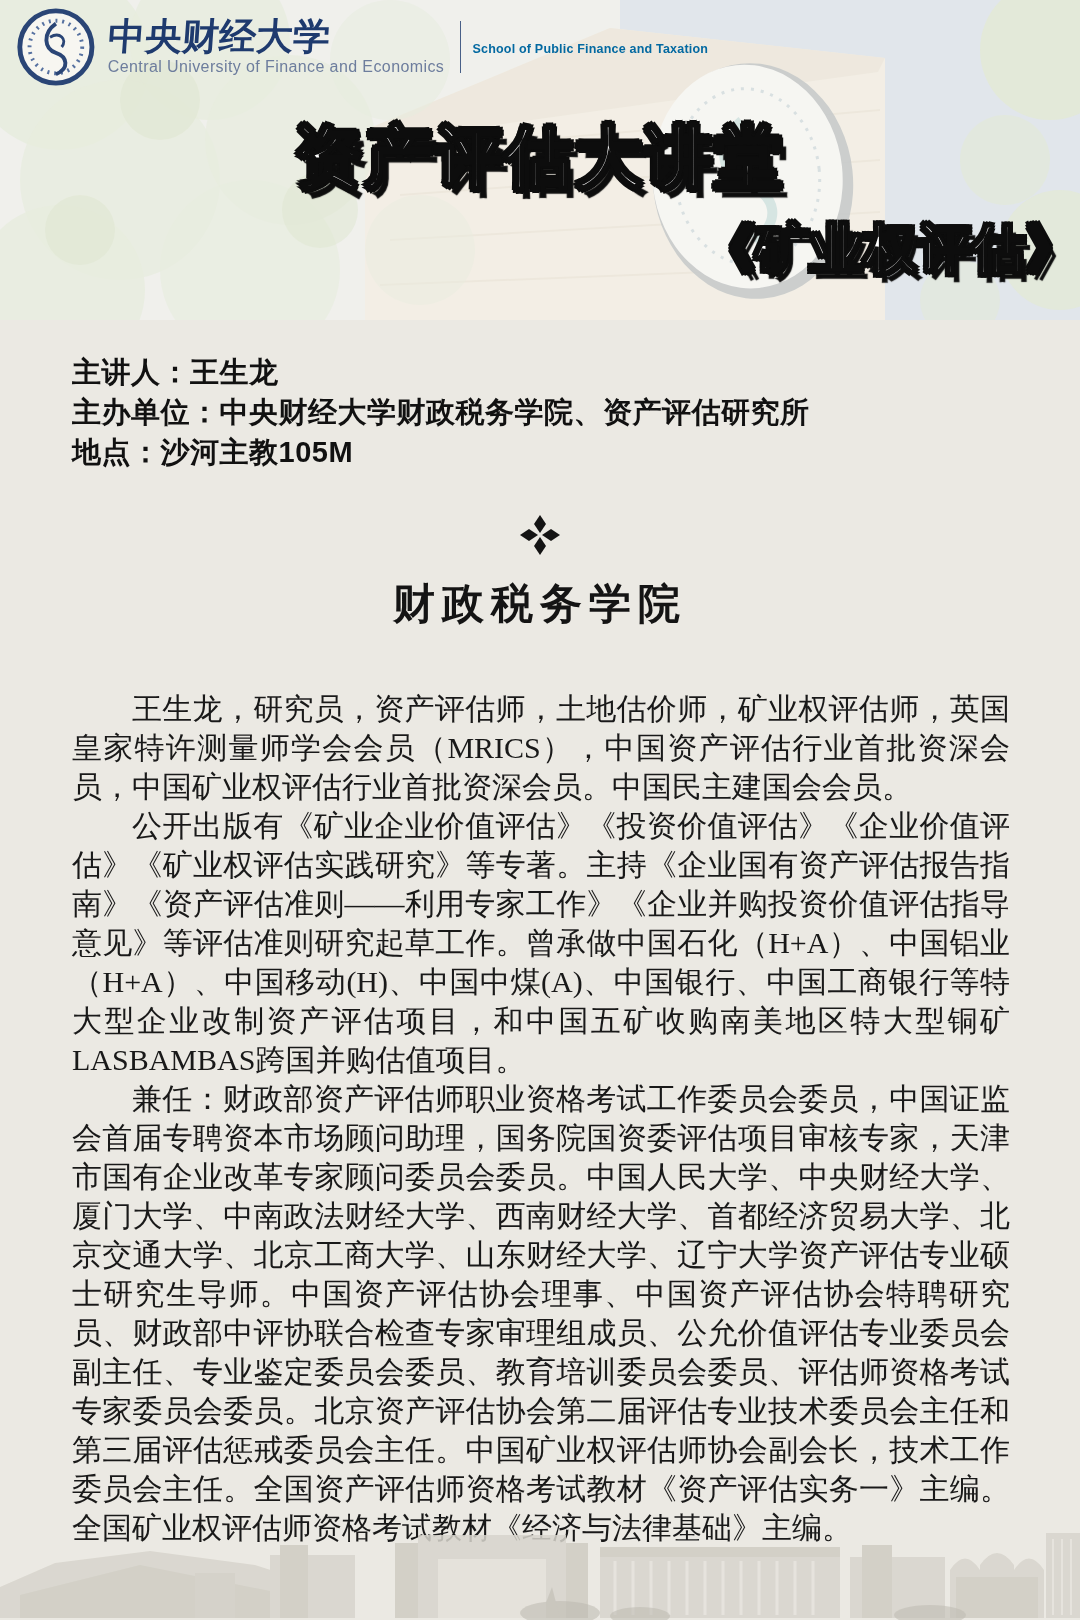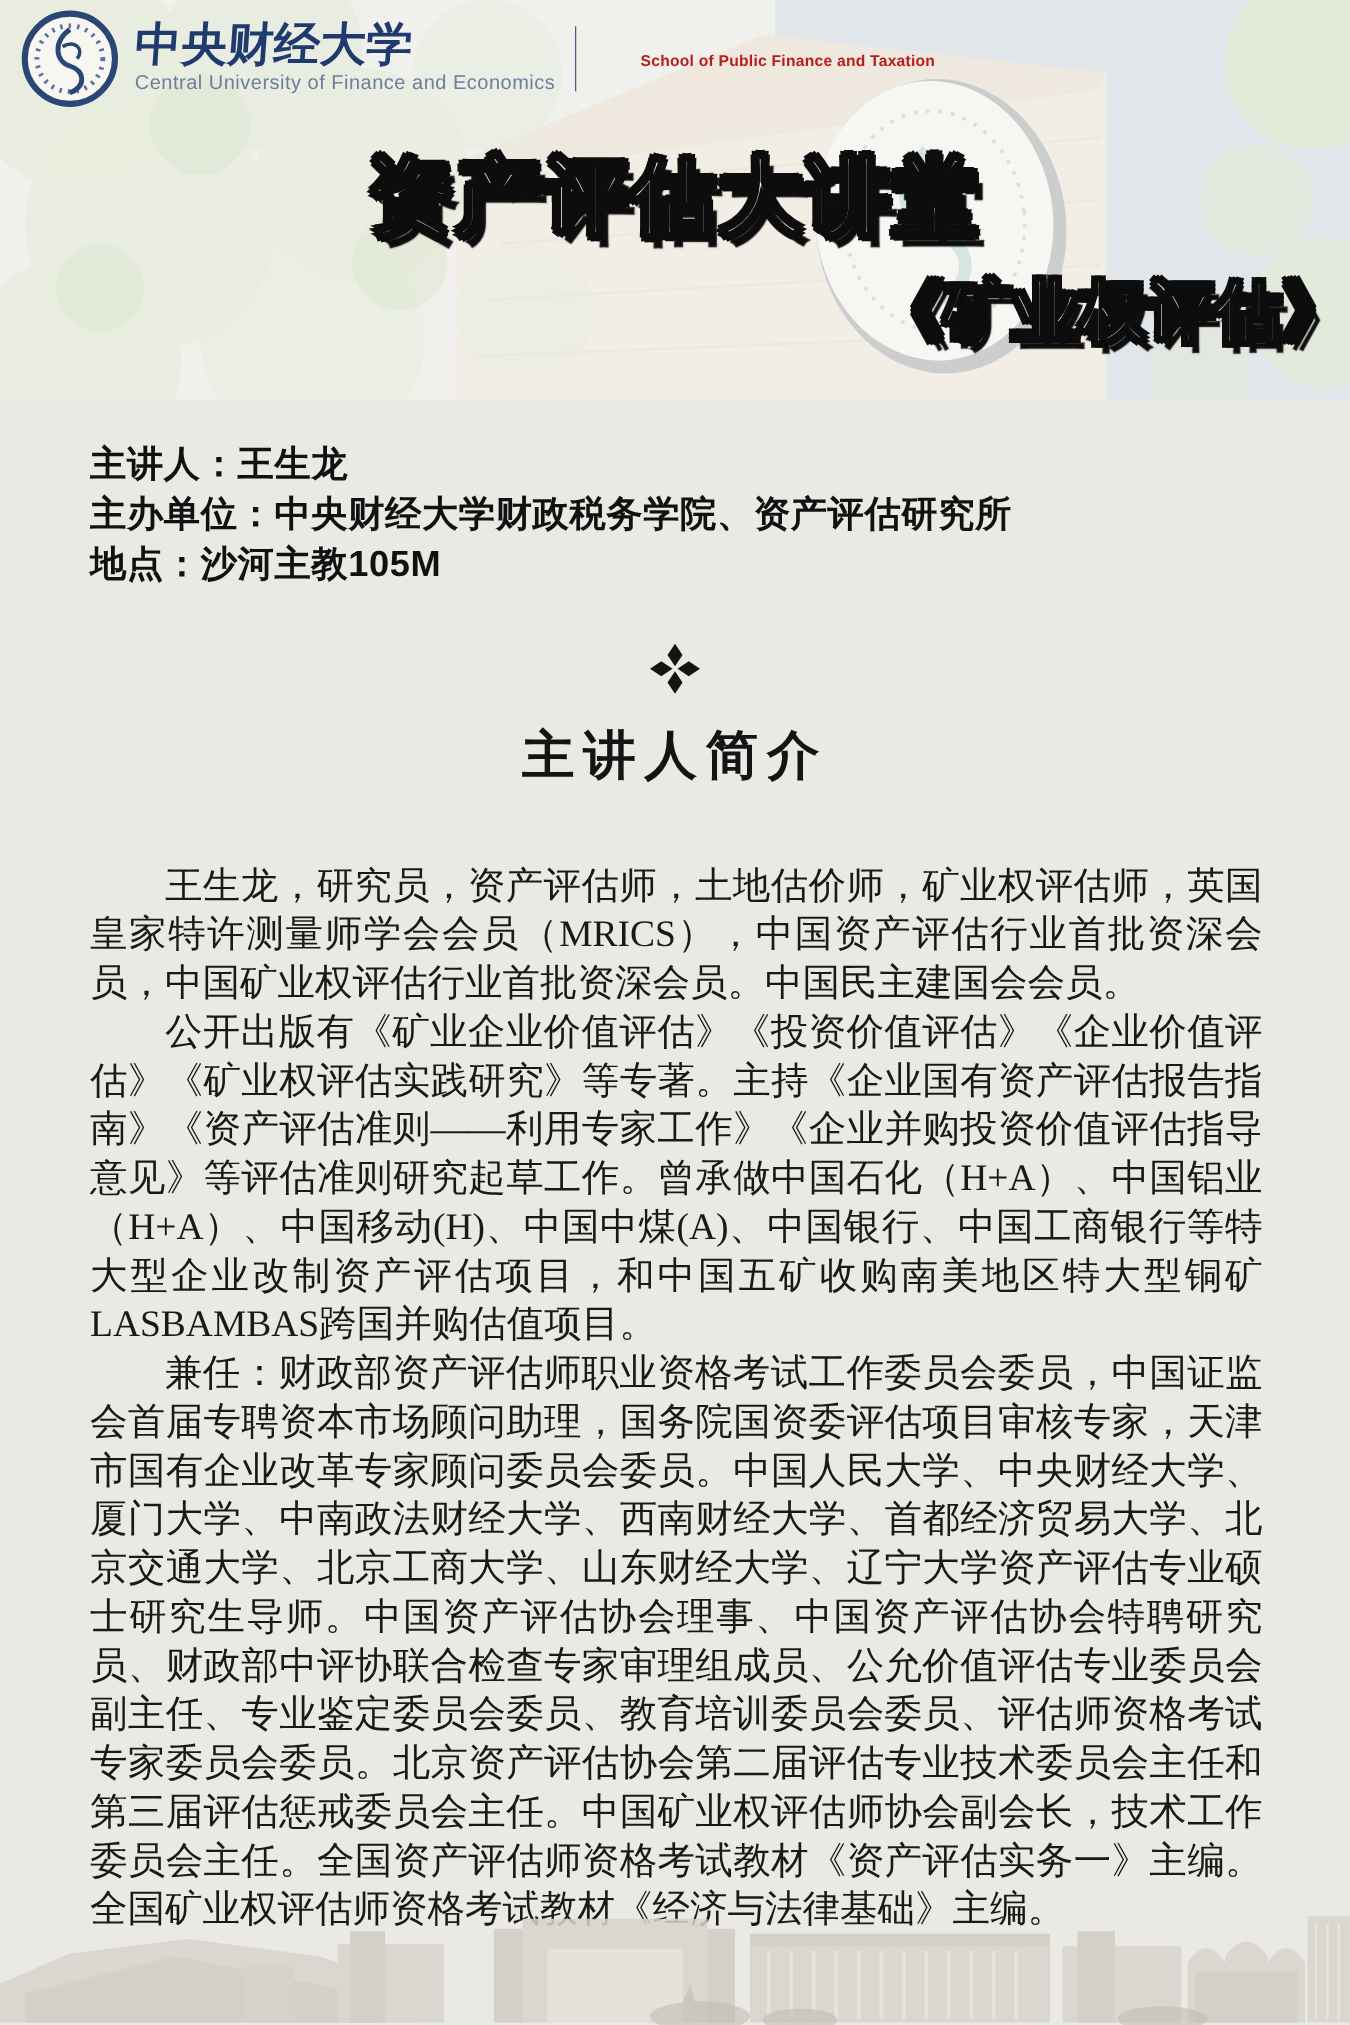--- a/index.html
+++ b/index.html
@@ -16,21 +16,21 @@
   .seal{width:66px;height:66px;margin-right:12px;}
   .uni-block{display:flex;flex-direction:column;justify-content:center;margin-right:14px;}
   .uni-name{
     font-family:"Liberation Serif",serif;font-weight:900;font-size:37px;line-height:37px;
     color:#1e3a6e;transform:skewX(-4deg);letter-spacing:0px;white-space:nowrap;
   }
   .uni-en{font-size:16px;color:#6d7d9d;letter-spacing:.4px;margin-top:3px;white-space:nowrap;text-align:center;}
   .vdiv{width:2px;height:52px;background:#2a4576;opacity:.85;margin:0 12px 0 2px;}
   .school-block{display:flex;flex-direction:column;justify-content:center;}
   .school-name{font-size:34px;line-height:34px;font-weight:500;color:#24437b;letter-spacing:1px;white-space:nowrap;}
-  .school-en{font-size:12.5px;font-weight:700;color:#b91c1c;margin-top:4px;letter-spacing:.2px;white-space:nowrap;margin-left:40px;}
+  .school-en{font-size:12.5px;font-weight:700;color:#0369a1;margin-top:4px;letter-spacing:.2px;white-space:nowrap;}
   
   .main-title{
     position:absolute;top:112px;left:0;width:100%;text-align:center;z-index:4;
     font-weight:900;font-size:67px;letter-spacing:3px;color:#fff;
     -webkit-text-stroke:2.5px #0d0d0d;
     text-shadow:7px 9px 1px #0d0d0d,3px 3px 0 #0d0d0d,-3px 3px 0 #0d0d0d,3px -3px 0 #0d0d0d,-3px -3px 0 #0d0d0d,0 4px 0 #0d0d0d,4px 0 0 #0d0d0d,0 -4px 0 #0d0d0d,-4px 0 0 #0d0d0d;
   }
   .sub-title{
     position:absolute;top:214px;left:0;width:100%;text-align:right;z-index:4;
     font-weight:900;font-size:53px;letter-spacing:1px;color:#fff;
@@ -144,21 +144,21 @@
   <div class="ornament">
     <svg viewBox="0 0 42 42">
       <g fill="#141414">
         <path d="M21 1 L27 10 L21 19 L15 10 Z"></path>
         <path d="M21 23 L27 32 L21 41 L15 32 Z"></path>
         <path d="M1 21 L10 15 L19 21 L10 27 Z"></path>
         <path d="M23 21 L32 15 L41 21 L32 27 Z"></path>
       </g>
     </svg>
   </div>
-  <div class="bio-heading">主讲人简介</div>
+  <div class="bio-heading">财政税务学院</div>
 
   <div class="bio-body">
     <p>王生龙，研究员，资产评估师，土地估价师，矿业权评估师，英国皇家特许测量师学会会员（MRICS），中国资产评估行业首批资深会员，中国矿业权评估行业首批资深会员。中国民主建国会会员。</p>
     <p>公开出版有《矿业企业价值评估》《投资价值评估》《企业价值评估》《矿业权评估实践研究》等专著。主持《企业国有资产评估报告指南》《资产评估准则——利用专家工作》《企业并购投资价值评估指导意见》等评估准则研究起草工作。曾承做中国石化（H+A）、中国铝业（H+A）、中国移动(H)、中国中煤(A)、中国银行、中国工商银行等特大型企业改制资产评估项目，和中国五矿收购南美地区特大型铜矿LASBAMBAS跨国并购估值项目。</p>
     <p>兼任：财政部资产评估师职业资格考试工作委员会委员，中国证监会首届专聘资本市场顾问助理，国务院国资委评估项目审核专家，天津市国有企业改革专家顾问委员会委员。中国人民大学、中央财经大学、厦门大学、中南政法财经大学、西南财经大学、首都经济贸易大学、北京交通大学、北京工商大学、山东财经大学、辽宁大学资产评估专业硕士研究生导师。中国资产评估协会理事、中国资产评估协会特聘研究员、财政部中评协联合检查专家审理组成员、公允价值评估专业委员会副主任、专业鉴定委员会委员、教育培训委员会委员、评估师资格考试专家委员会委员。北京资产评估协会第二届评估专业技术委员会主任和第三届评估惩戒委员会主任。中国矿业权评估师协会副会长，技术工作委员会主任。全国资产评估师资格考试教材《资产评估实务一》主编。全国矿业权评估师资格考试教材《经济与法律基础》主编。</p>
   </div>
 
   <div class="skyline">
     <svg viewBox="0 0 1080 105" preserveAspectRatio="none">
       <g fill="#d8d5cd" opacity=".85">

